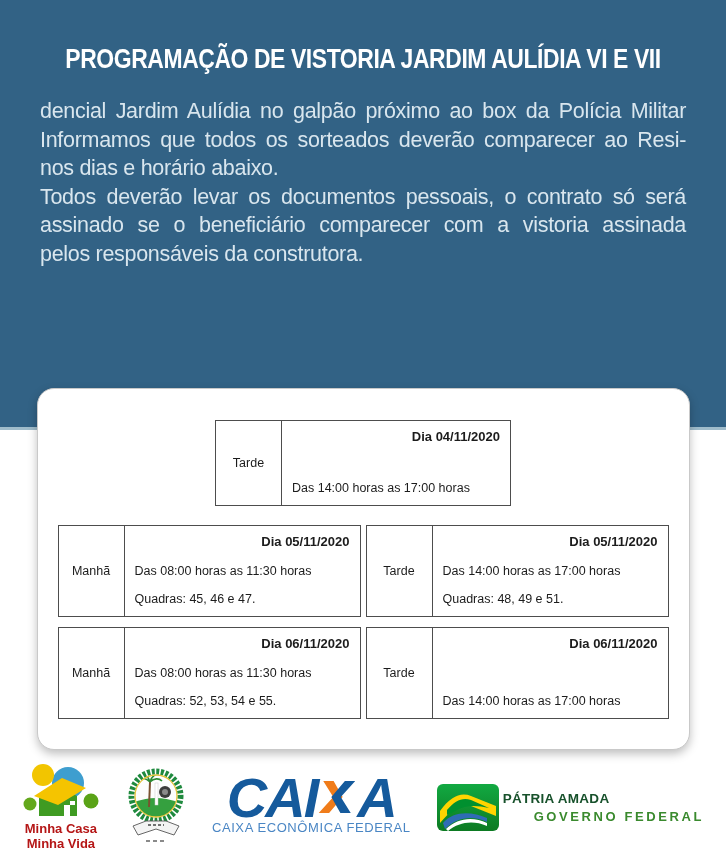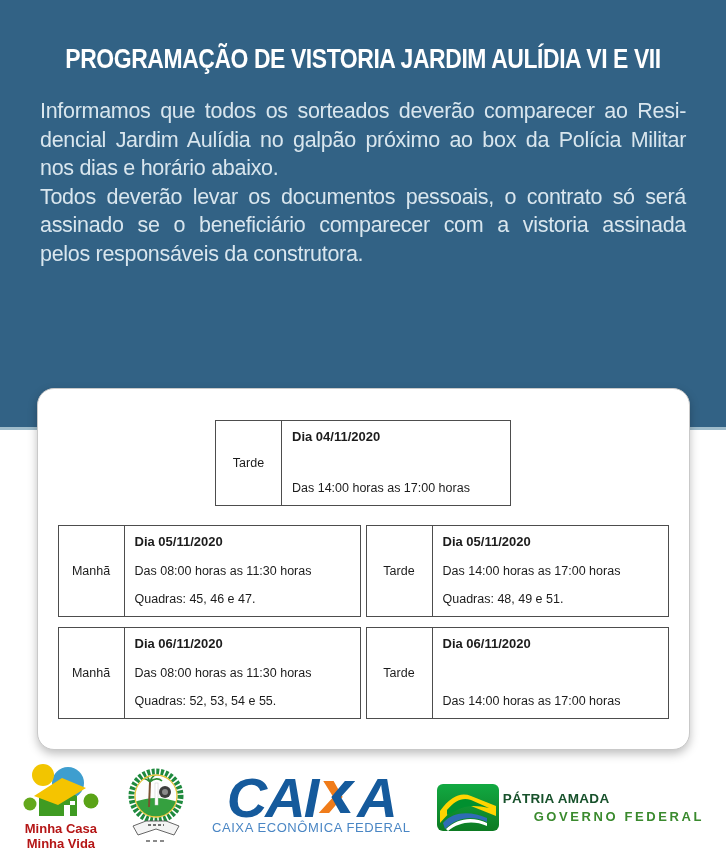--- a/index.html
+++ b/index.html
@@ -23,21 +23,21 @@
   .card{position:relative;width:653px;height:362px;margin:-42px auto 0;background:#ffffff;
         border:1px solid #c9c9c9;border-radius:17px;box-sizing:border-box;
         box-shadow:0 4px 10px rgba(0,0,0,.25);padding:31px 20px 0;}
 
   .stable{display:flex;border:1px solid #4d4d4d;background:#fff;color:#1c1c1c;
           font-size:12.5px;box-sizing:border-box;}
   .stable .period{width:65px;border-right:1px solid #4d4d4d;display:flex;
                   align-items:center;justify-content:center;}
   .stable .content{flex:1;display:flex;flex-direction:column;justify-content:space-between;
                    padding:8px 10px 10px;}
-  .stable .date{font-weight:bold;text-align:left;font-size:13px;}
+  .stable .date{font-weight:bold;text-align:right;font-size:13px;}
   .table-first{width:296px;height:86px;margin:0 auto;}
   .trow{display:flex;justify-content:space-between;margin-top:19px;}
   .trow.second{margin-top:10px;}
   .trow .stable{width:303px;height:92px;}
 
   
   .logos{display:flex;align-items:center;justify-content:center;gap:26px;margin-top:13px;}
   .logo-block{display:flex;flex-direction:column;align-items:center;}
   .mcmv-text{margin-top:2px;font-size:13px;font-weight:bold;color:#b51616;
              line-height:15px;text-align:center;}
@@ -52,22 +52,22 @@
   .brasil-l3{font-size:13px;font-weight:bold;letter-spacing:2.6px;color:#3a8a2e;margin-top:3px;margin-left:31px;}
 </style>
 </head>
 <body>
 
 <div class="page">
 
   <header class="hero">
     <h2 class="hero-subtitle">PROGRAMAÇÃO DE VISTORIA JARDIM AULÍDIA VI E VII</h2>
     <div class="body-text">
+      <div class="line just">dencial Jardim Aulídia no galpão próximo ao box da Polícia Militar</div>
       <div class="line just">Informamos que todos os sorteados deverão comparecer ao Resi-</div>
-      <div class="line just">dencial Jardim Aulídia no galpão próximo ao box da Polícia Militar</div>
       <div class="line">nos dias e horário abaixo.</div>
       <div class="line just">Todos deverão levar os documentos pessoais, o contrato só será</div>
       <div class="line just">assinado se o beneficiário comparecer com a vistoria assinada</div>
       <div class="line">pelos responsáveis da construtora.</div>
     </div>
   </header>
 
   <main class="card">
 
     <div class="stable table-first">

